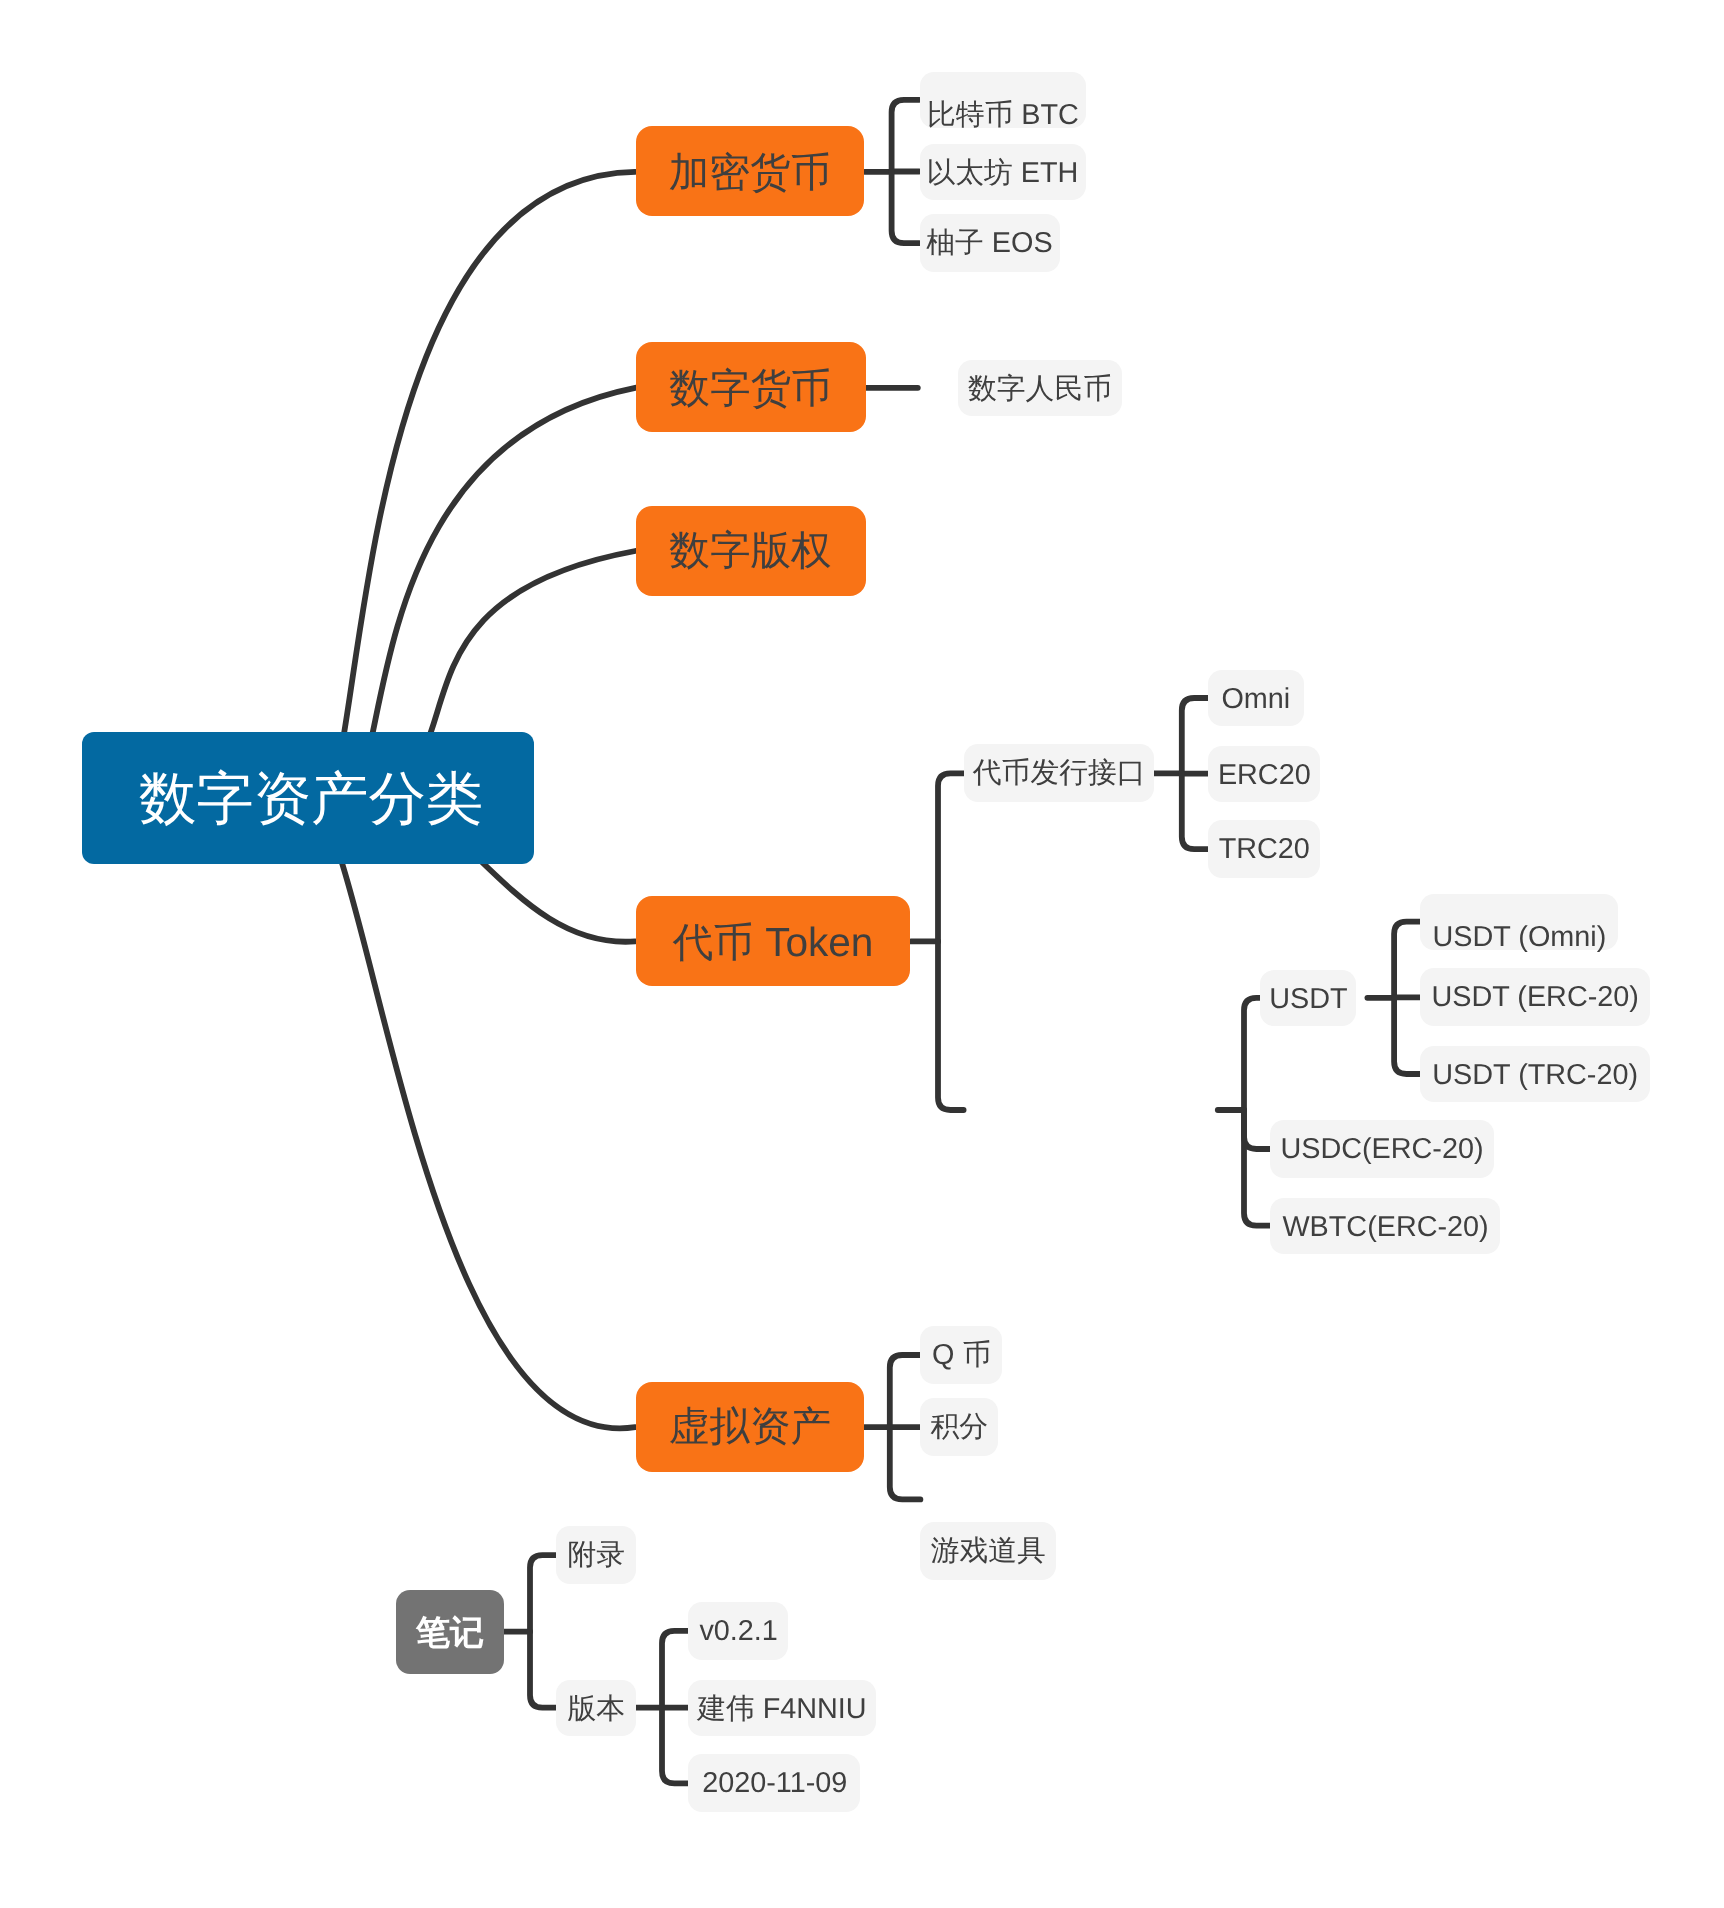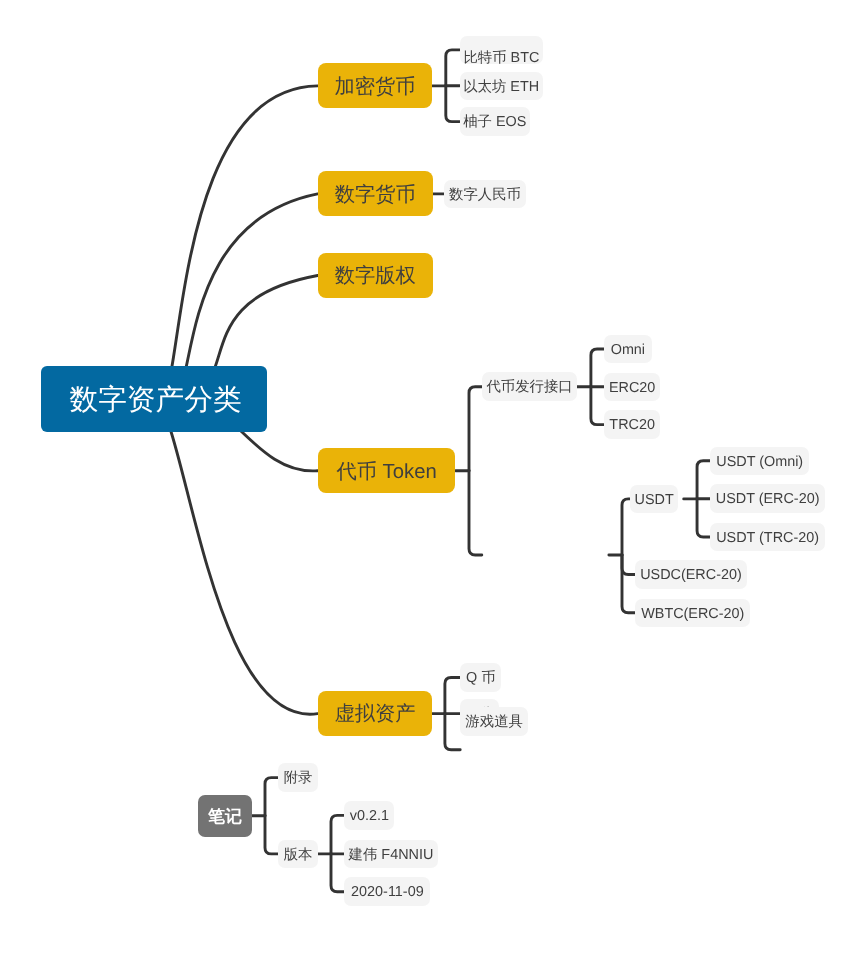--- a/index.html
+++ b/index.html
@@ -9,21 +9,21 @@
        -webkit-font-smoothing:antialiased;text-rendering:geometricPrecision;}
   #canvas{position:relative;width:862px;height:954px;background:#fff;}
   svg#links{position:absolute;left:0;top:0;width:862px;height:954px;}
   .node{position:absolute;box-sizing:border-box;display:flex;
         align-items:center;justify-content:center;white-space:nowrap;
         line-height:1;}
   .label{display:block;transform:translateY(1px);}
   .n-root .label{transform:translate(1.5px,1px);}
   .n-root{background:#0369a1;color:#ffffff;font-weight:normal;}
   .n-note{background:#737373;color:#ffffff;font-weight:bold;}
-  .n-l1  {background:#eab308;color:#3f3f3f;}
+  .n-l1  {background:#f97316;color:#3f3f3f;}
   .n-leaf{background:#f4f4f4;color:#3f3f3f;}
 </style>
 </head>
 <body>
 
 <div id="canvas">
   <svg id="links" viewBox="0 0 862 954">
       <path d="M432.3 85.9H445.8" fill="none" stroke="#333333" stroke-width="2.9" stroke-linecap="round"></path>
       <path d="M445.8 85.9V56.1Q445.8 49.9 452 49.9H459.6" fill="none" stroke="#333333" stroke-width="2.9" stroke-linecap="round"></path>
       <path d="M445.8 85.75H459.6" fill="none" stroke="#333333" stroke-width="2.9" stroke-linecap="round"></path>
@@ -72,21 +72,21 @@
     </div>
   <div class="node n-leaf" style="left: 459.6px; top: 71.5px; width: 83.2px; height: 28.5px; font-size: 14.4px; border-radius: 7px;">
       <span class="label">以太坊 ETH</span>
     </div>
   <div class="node n-leaf" style="left: 459.6px; top: 107.35px; width: 70.3px; height: 28.5px; font-size: 14.4px; border-radius: 7px;">
       <span class="label">柚子 EOS</span>
     </div>
   <div class="node n-l1" style="left: 317.6px; top: 171.35px; width: 115.3px; height: 45.1px; font-size: 20.3px; border-radius: 8px;">
       <span class="label">数字货币</span>
     </div>
-  <div class="node n-leaf" style="left: 444px; top: 179.65px; width: 82px; height: 28.5px; font-size: 14.4px; border-radius: 7px;">
+  <div class="node n-leaf" style="left: 479px; top: 179.65px; width: 82px; height: 28.5px; font-size: 14.4px; border-radius: 7px;">
       <span class="label">数字人民币</span>
     </div>
   <div class="node n-l1" style="left: 317.6px; top: 252.95px; width: 115.3px; height: 45.1px; font-size: 20.3px; border-radius: 8px;">
       <span class="label">数字版权</span>
     </div>
   <div class="node n-l1" style="left: 317.6px; top: 448.05px; width: 137.9px; height: 45.3px; font-size: 20.3px; border-radius: 8px;">
       <span class="label">代币 Token</span>
     </div>
   <div class="node n-leaf" style="left: 482.2px; top: 372.45px; width: 94.8px; height: 28.5px; font-size: 14.4px; border-radius: 7px;">
       <span class="label">代币发行接口</span>
@@ -96,21 +96,21 @@
     </div>
   <div class="node n-leaf" style="left: 603.9px; top: 372.55px; width: 56.5px; height: 28.5px; font-size: 14.4px; border-radius: 7px;">
       <span class="label">ERC20</span>
     </div>
   <div class="node n-leaf" style="left: 603.9px; top: 410.35px; width: 56.5px; height: 28.5px; font-size: 14.4px; border-radius: 7px;">
       <span class="label">TRC20</span>
     </div>
   <div class="node n-leaf" style="left: 630px; top: 484.65px; width: 48.4px; height: 28.5px; font-size: 14.4px; border-radius: 7px;">
       <span class="label">USDT</span>
     </div>
-  <div class="node n-leaf" style="left: 710.3px; top: 446.55px; width: 98.8px; height: 28.5px; font-size: 14.4px; border-radius: 7px;">
+  <div class="node n-leaf" style="left: 710.3px; top: 446.55px; width: 98.8px; height: 28.5px; font-size: 14.4px; border-radius: 7px; align-items: flex-end;">
       <span class="label">USDT (Omni)</span>
     </div>
   <div class="node n-leaf" style="left: 710.3px; top: 484.45px; width: 114.6px; height: 28.5px; font-size: 14.4px; border-radius: 7px;">
       <span class="label">USDT (ERC-20)</span>
     </div>
   <div class="node n-leaf" style="left: 710.3px; top: 522.75px; width: 114.6px; height: 28.5px; font-size: 14.4px; border-radius: 7px;">
       <span class="label">USDT (TRC-20)</span>
     </div>
   <div class="node n-leaf" style="left: 635.2px; top: 560.25px; width: 111.6px; height: 28.5px; font-size: 14.4px; border-radius: 7px;">
       <span class="label">USDC(ERC-20)</span>
@@ -120,21 +120,21 @@
     </div>
   <div class="node n-l1" style="left: 317.6px; top: 691.05px; width: 114.7px; height: 45.1px; font-size: 20.3px; border-radius: 8px;">
       <span class="label">虚拟资产</span>
     </div>
   <div class="node n-leaf" style="left: 460.2px; top: 663.25px; width: 41.3px; height: 28.5px; font-size: 14.4px; border-radius: 7px;">
       <span class="label">Q 币</span>
     </div>
   <div class="node n-leaf" style="left: 460.2px; top: 699.35px; width: 38.8px; height: 28.5px; font-size: 14.4px; border-radius: 7px;">
       <span class="label">积分</span>
     </div>
-  <div class="node n-leaf" style="left: 460.2px; top: 707px; width: 67.9px; height: 28.5px; font-size: 14.4px; border-radius: 7px;">
+  <div class="node n-leaf" style="left: 460.2px; top: 761px; width: 67.9px; height: 28.5px; font-size: 14.4px; border-radius: 7px;">
       <span class="label">游戏道具</span>
     </div>
   <div class="node n-note" style="left: 198.2px; top: 794.75px; width: 53.6px; height: 42.1px; font-size: 17px; border-radius: 7px;">
       <span class="label">笔记</span>
     </div>
   <div class="node n-leaf" style="left: 278.2px; top: 763.35px; width: 39.8px; height: 28.5px; font-size: 14.4px; border-radius: 7px;">
       <span class="label">附录</span>
     </div>
   <div class="node n-leaf" style="left: 278.2px; top: 839.6px; width: 39.8px; height: 28.5px; font-size: 14.4px; border-radius: 7px;">
       <span class="label">版本</span>

